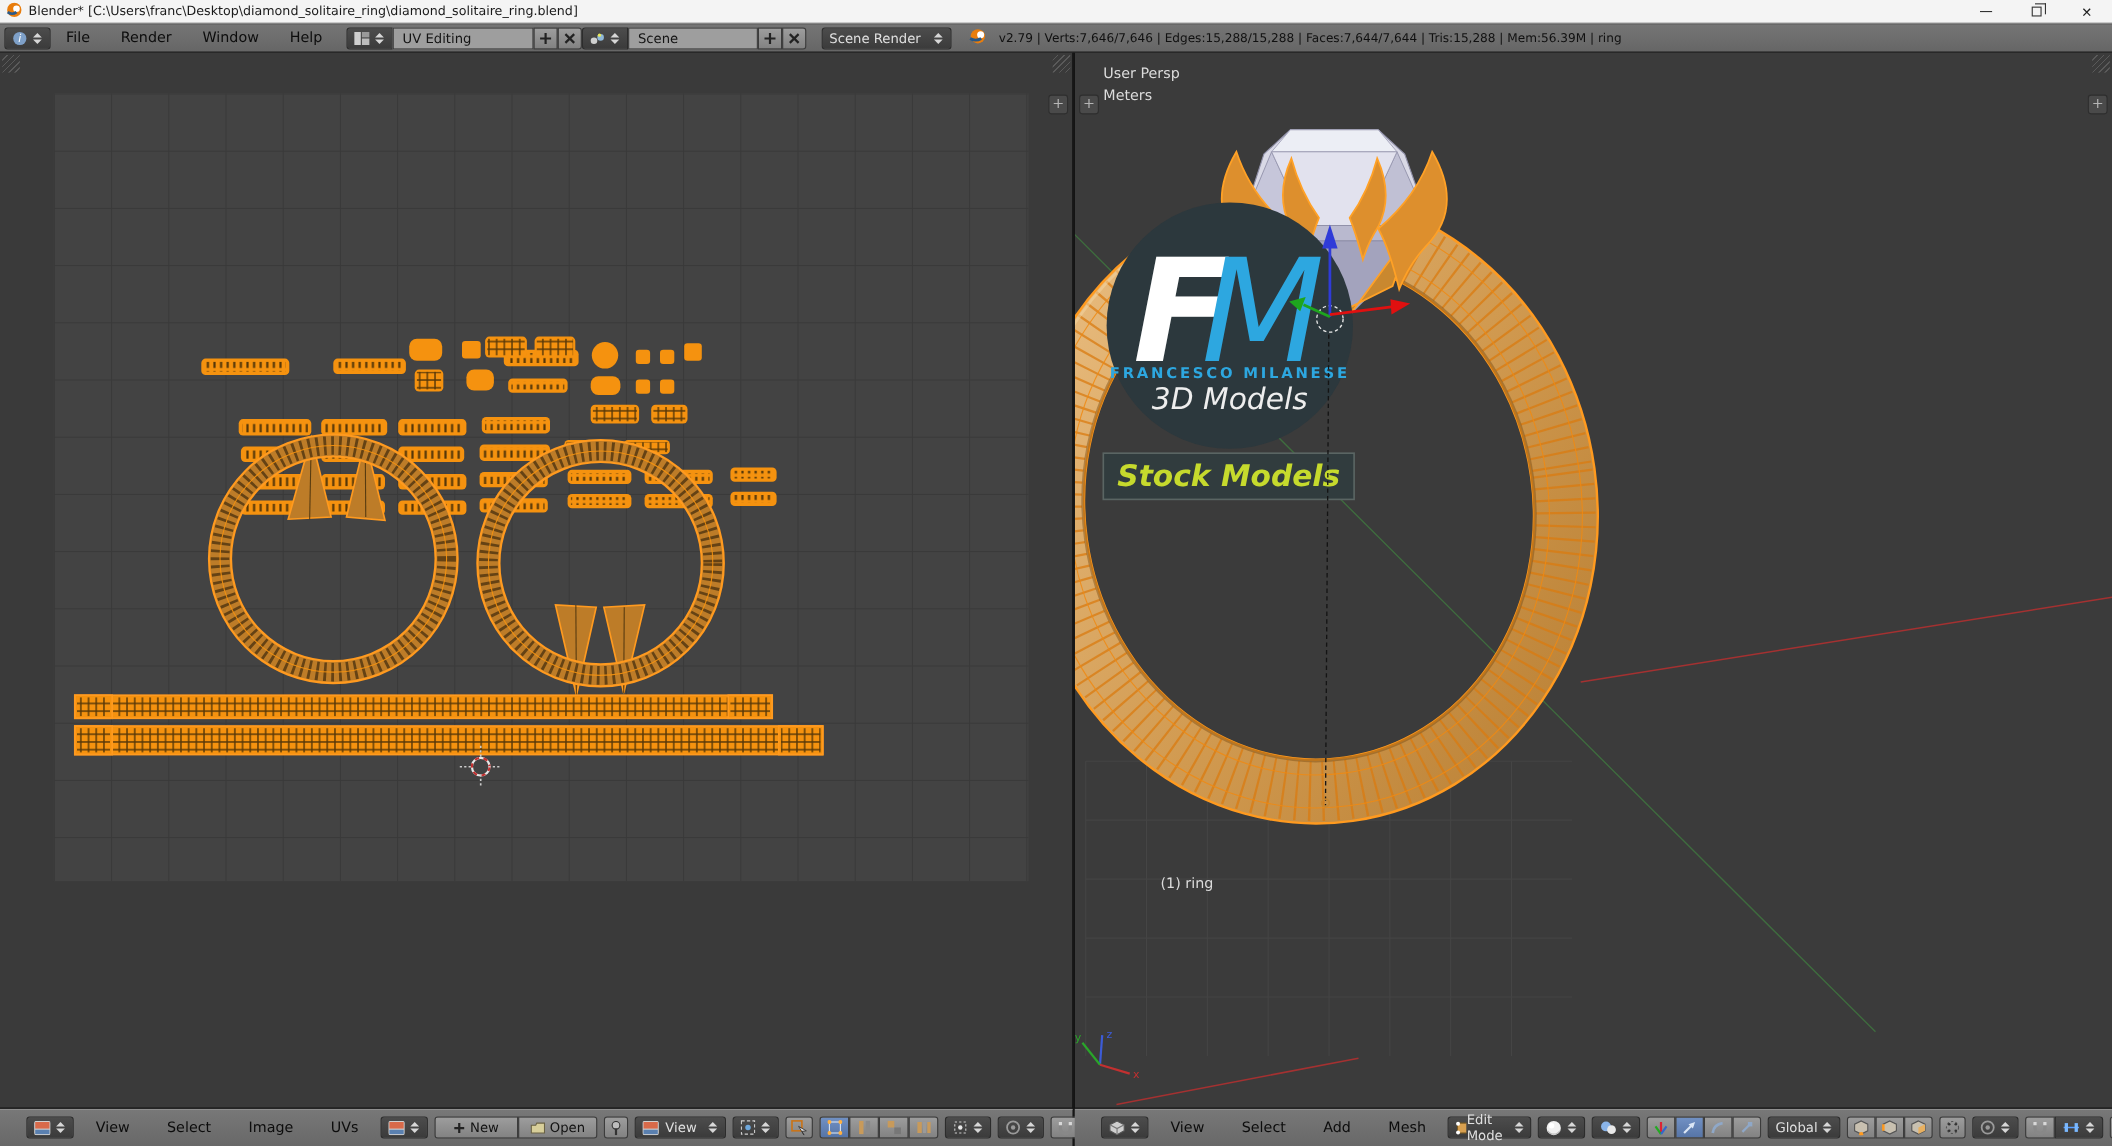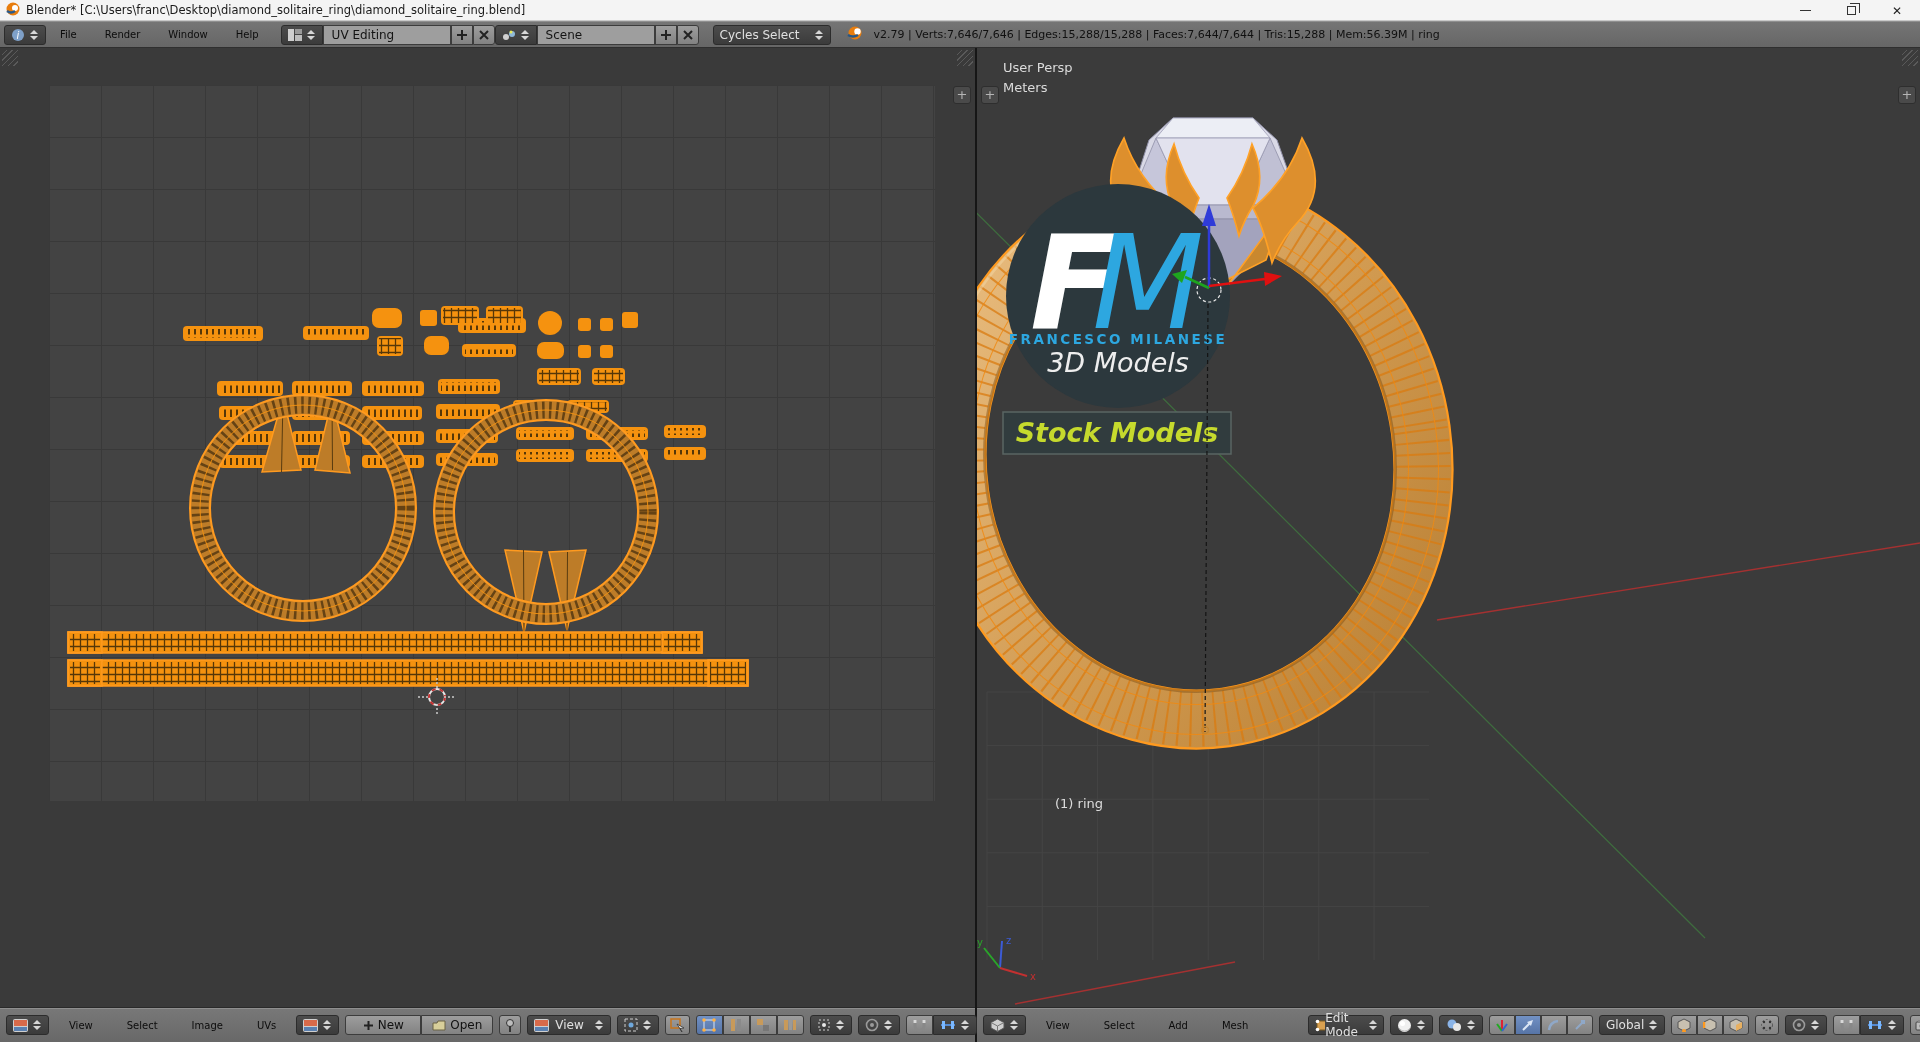--- a/index.html
+++ b/index.html
@@ -9,21 +9,21 @@
   #titlebar { position:absolute; left:0; top:0; width:1920px; height:21px; background:#f4f4f4;
     display:flex; align-items:center; padding-left:6px; border-bottom:1px solid #c9c9c9;}
   #titlebar .ttl { font-size:11.5px; color:#1a1a1a; margin-left:6px; }
   .wctl { position:absolute; top:0; height:21px; width:46px; display:flex; align-items:center; justify-content:center; color:#222; font-size:12px;}
   .minbar { width:11px; height:1.5px; background:#333; }
   .restoreico { width:9px; height:9px; border:1.2px solid #333; position:relative; background:#f4f4f4;}
   .restoreico:before{ content:""; position:absolute; left:2px; top:-4px; width:9px; height:9px; border:1.2px solid #333; border-bottom:none; border-left:none;}
   
   #infobar { position:absolute; left:0; top:21px; width:1920px; height:27px; background:linear-gradient(#757575,#666666);
     border-top:1px solid #8f8f8f; border-bottom:1px solid #2f2f2f; display:flex; align-items:center; padding:0 4px; }
-  .menu { font-size:10px; color:#0c0c0c; padding:0 14px; cursor:default; }
+  .menu { font-size:13px; color:#0c0c0c; padding:0 14px; cursor:default; }
   .btn { height:20px; border:1px solid #3c3c3c; border-radius:3px; background:linear-gradient(#9d9d9d,#828282);
     display:flex; align-items:center; justify-content:center; padding:0 4px; }
   .btnD { height:20px; border:1px solid #2c2c2c; border-radius:3px; background:linear-gradient(#4c4c4c,#3b3b3b);
     display:flex; align-items:center; color:#e0e0e0; font-size:12px; padding:0 6px; }
   .btnBlue { background:linear-gradient(#7191c4,#5674a6)!important; }
   .field { height:20px; background:#9e9e9e; border:1px solid #3c3c3c; color:#141414; font-size:12px;
     display:flex; align-items:center; padding:0 8px; }
   .grp { display:flex; }
   .grp > * { border-radius:0; }
   .grp > *:first-child { border-radius:3px 0 0 3px; }
@@ -33,21 +33,21 @@
   .arrs .up { border-bottom:4px solid #d7d7d7; } .arrs .dn { border-top:4px solid #d7d7d7; }
   .stats { font-size:11px; color:#101010; margin-left:10px; white-space:nowrap; }
   
   #uv-canvas { position:absolute; left:0; top:48px; width:975px; height:959px; background:#3a3a3a; overflow:hidden;}
   #uv-grid { position:absolute; left:49px; top:37px; width:886px; height:716px; background-color:#434343;
     background-image:linear-gradient(#393939 1px, transparent 1px),linear-gradient(90deg,#393939 1px, transparent 1px);
     background-size:52px 52px; }
   #vp { position:absolute; left:977px; top:48px; width:943px; height:959px; background:#3b3b3b; overflow:hidden; }
   .vdiv { position:absolute; left:975px; top:48px; width:2px; height:994px; background:#161616; }
   .hdr { position:absolute; height:35px; bottom:0; background:linear-gradient(#787878,#686868);
-    border-top:1px solid #2a2a2a; box-shadow:inset 0 1px 0 #8f8f8f; display:flex; align-items:center; padding:0 6px; gap:6px;}
+    border-top:1px solid #2a2a2a; box-shadow:inset 0 1px 0 #8f8f8f; display:flex; align-items:center; padding:0 24px; gap:6px;}
   #uv-header { left:0; width:975px; }
   #vp-header { left:977px; width:943px; }
   .ovl { position:absolute; color:#dcdcdc; font-size:13px; }
   .grip { position:absolute; width:16px; height:16px;
     background:repeating-linear-gradient(135deg, transparent 0 3px, #5a5a5a 3px 4px); }
   .plusbtn { position:absolute; width:18px; height:18px; border-radius:3px; background:#4a4a4a; border:1px solid #2e2e2e;
     color:#b5b5b5; font-size:13px; line-height:15px; text-align:center; }
   
   .ic { display:inline-block; }
   svg text { user-select:none; }
@@ -133,21 +133,21 @@
         </svg>
       </div>
     <div class="btn" style="width:22px;">
         <svg width="12" height="12">
           <path d="M2,2L10,10M10,2L2,10" stroke="#222" stroke-width="2"></path>
         </svg>
       </div>
   </div>
 
   <div class="btnD" style="margin-left:14px; width:118px; justify-content:space-between;">
-    <span>Cycles Select</span>
+    <span>Scene Render</span>
     <span class="arrs">
         <i class="up"></i>
         <i class="dn"></i>
       </span>
   </div>
 
   <span class="ic" style="margin-left:16px;">
     <svg width="17" height="15">
         <circle cx="8" cy="8" r="6.5" fill="#e87d0d"></circle>
         <circle cx="10.5" cy="6.5" r="3.2" fill="#fff"></circle>
@@ -552,21 +552,21 @@
     <span class="arrs">
         <i class="up"></i>
         <i class="dn"></i>
       </span>
   </div>
   <span class="menu">View</span>
   <span class="menu">Select</span>
   <span class="menu">Add</span>
   <span class="menu">Mesh</span>
 
-  <div class="btnD" style="width:122px;justify-content:center;margin-left:40px;">
+  <div class="btnD" style="width:122px;justify-content:center;">
     <svg width="15" height="14">
         <rect x="2" y="3" width="11" height="9" fill="#d8a050" stroke="#7a5a20"></rect>
         <circle cx="2.5" cy="3.5" r="1.8" fill="#fff"></circle>
         <circle cx="12.5" cy="3.5" r="1.8" fill="#fff"></circle>
         <circle cx="2.5" cy="11.5" r="1.8" fill="#fff"></circle>
         <circle cx="12.5" cy="11.5" r="1.8" fill="#fff"></circle>
       </svg>
     <span>Edit Mode</span>
     <span class="arrs">
         <i class="up"></i>

